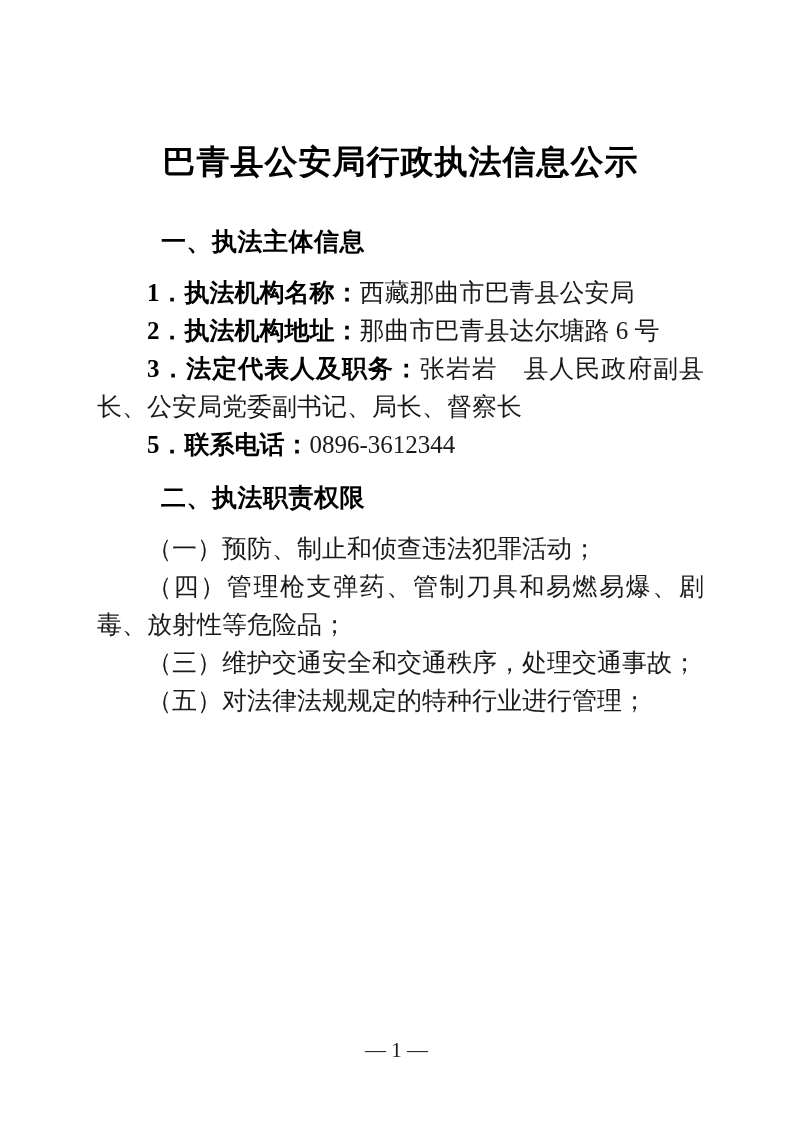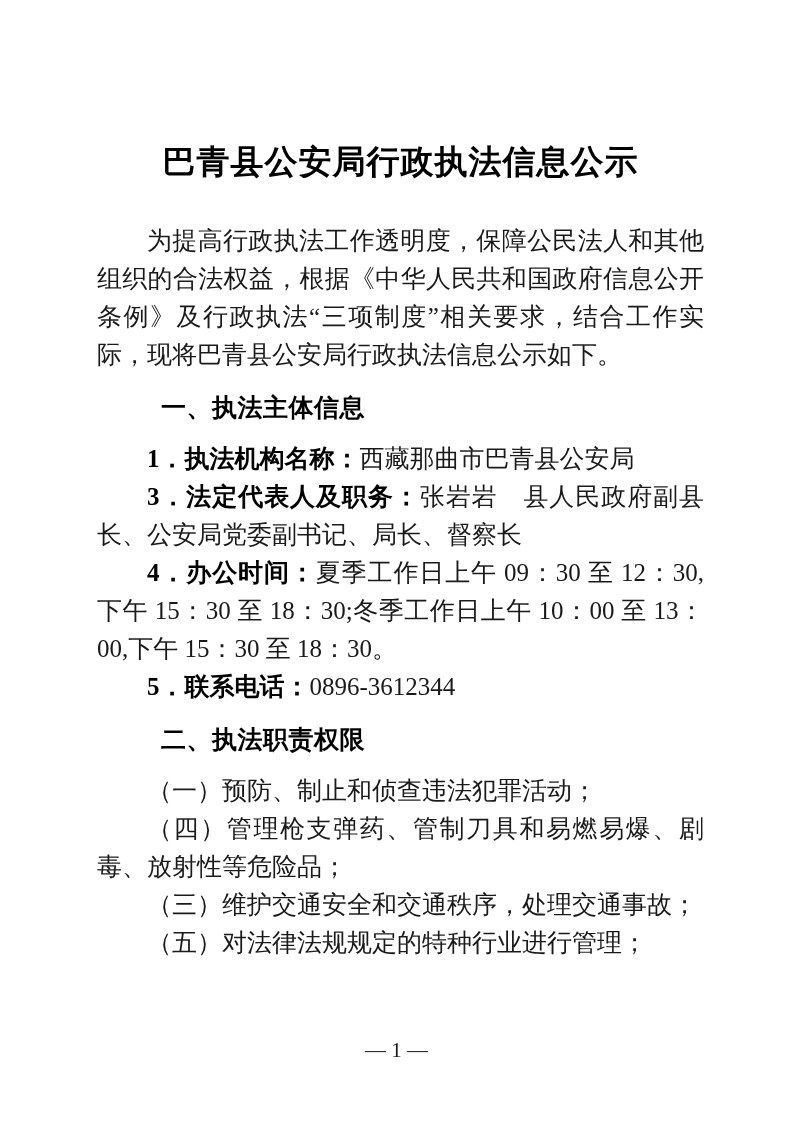--- a/index.html
+++ b/index.html
@@ -67,30 +67,29 @@
   }
 </style>
 </head>
 <body>
 
 <div class="page">
   <div class="content">
 
     <h1 class="doc-title">巴青县公安局行政执法信息公示</h1>
 
-    <p class="para indent">为提高行政执法工作透明度，保障公民法人和其他组织的合法权益，根据《中华人民共和国政府信息公开条例》及行政执法“三项制度”相关要求，结合工作实际，现将巴青县公安局行政执法信息公示如下。</p>
 
     <h2 class="sec-heading">一、执法主体信息</h2>
 
     <p class="para indent"><span class="item-label">1．执法机构名称：</span><span>西藏那曲市巴青县公安局</span></p>
 
+    <p class="para indent"><span class="item-label">2．执法机构地址：</span><span>那曲市巴青县达尔塘路 6 号</span></p>
 
     <p class="para indent"><span class="item-label">3．法定代表人及职务：</span><span>张岩岩　县人民政府副县长、公安局党委副书记、局长、督察长</span></p>
 
-    <p class="para indent"><span class="item-label">4．办公时间：</span><span>夏季工作日上午 09：30 至 12：30,下午 15：30 至 18：30;冬季工作日上午 10：00 至 13：00,下午 15：30 至 18：30。</span></p>
 
     <p class="para indent"><span class="item-label">5．联系电话：</span><span>0896-3612344</span></p>
 
     <h2 class="sec-heading">二、执法职责权限</h2>
 
     <p class="para indent">（一）预防、制止和侦查违法犯罪活动；</p>
     <p class="para indent">（四）管理枪支弹药、管制刀具和易燃易爆、剧毒、放射性等危险品；</p>
     <p class="para indent">（三）维护交通安全和交通秩序，处理交通事故；</p>
     <p class="para indent">（五）对法律法规规定的特种行业进行管理；</p>
 

